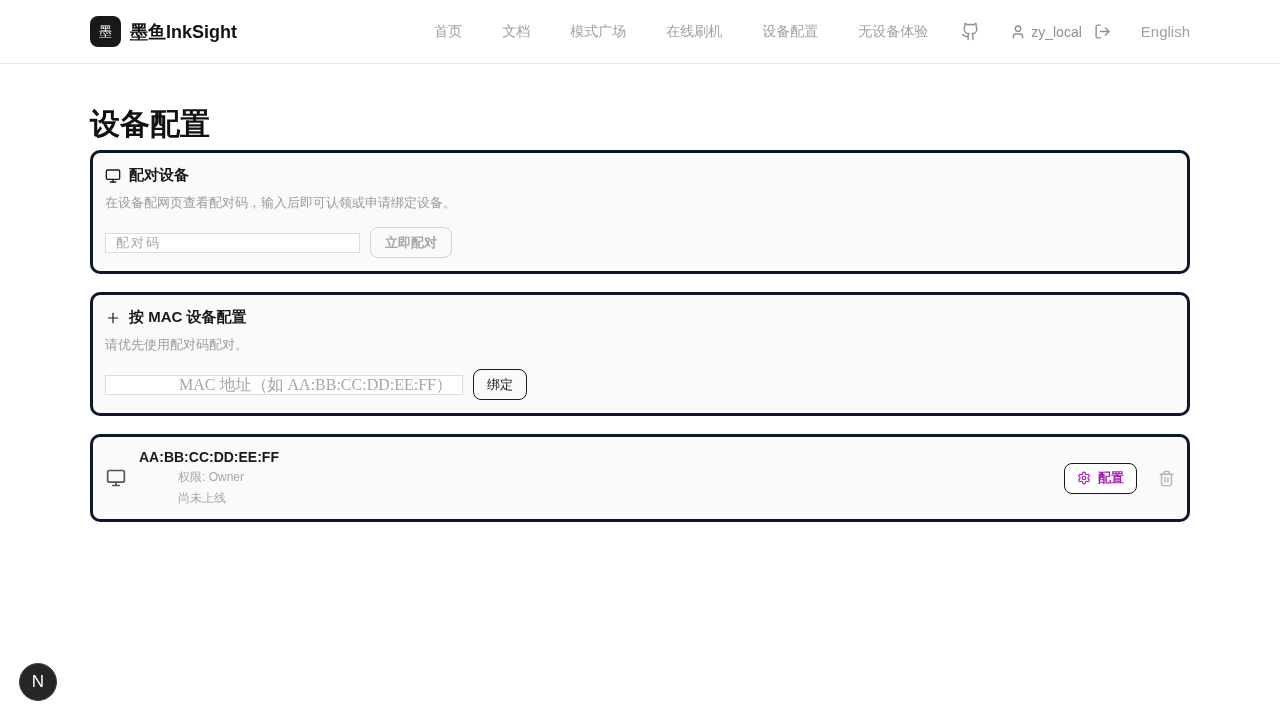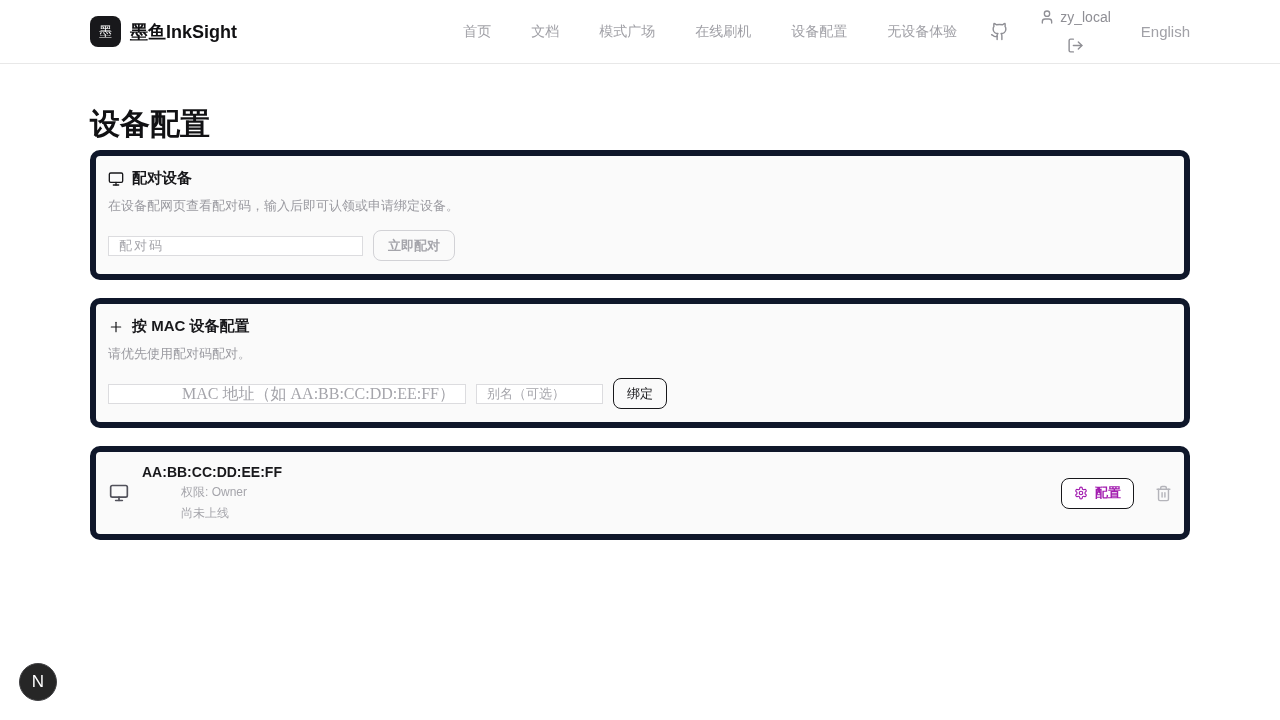--- a/index.html
+++ b/index.html
@@ -11,31 +11,31 @@
 
   
   .nav { height:64px; border-bottom:1px solid #e8e8e8; display:flex; align-items:center; }
   .nav-inner { width:1100px; margin:0 auto; display:flex; align-items:center; }
   .logo { display:flex; align-items:center; gap:9px; }
   .logo-box { width:31px; height:31px; background:#18181b; border-radius:8px; color:#fff;
               display:flex; align-items:center; justify-content:center; font-size:13px; }
   .logo-text { font-size:18px; font-weight:700; color:#111113; }
   .nav-links { display:flex; gap:40px; margin-left:auto; font-size:14px; color:#a1a1a7; }
   .nav-right { display:flex; align-items:center; gap:30px; margin-left:33px; color:#a1a1a7; }
-  .nav-user { display:flex; align-items:center; gap:12px;flex-direction:column; }
+  .nav-user { display:flex; align-items:center; gap:12px; }
   .nav-user-inner { display:flex; align-items:center; gap:5px; font-size:14px; color:#8f8f95; }
   .nav-lang { font-size:15px; color:#a1a1a7; }
   .icon-btn { color:#8f8f95; }
 
   
   .container { width:1100px; margin:0 auto; }
   .page-title { font-family:"DejaVu Serif","Liberation Serif",serif; font-size:30px;
                 font-weight:600; line-height:32px; margin-top:44px; margin-bottom:10px; color:#111113; }
 
-  .card { background:#fafafa; border:6px solid #0f172a; border-radius:10px;
+  .card { background:#fafafa; border:3px solid #0f172a; border-radius:10px;
           padding:13px 12px; margin-bottom:18px; }
   .card-title { display:flex; align-items:center; gap:8px; font-size:15px; font-weight:700; color:#18181b; }
   .card-desc { margin-top:9px; font-size:13px; color:#9b9ba1; }
   .form-row { margin-top:15px; display:flex; align-items:center; gap:10px; }
 
   .input { height:20px; border:1px solid #dcdcdf; border-radius:0; background:#fff;
            padding:0 10px; font-size:13px; color:#7f1d1d; outline:none; }
   .input::placeholder { color:#a5a5ab; }
   .pair-input { width:255px; letter-spacing:2px; }
   .mac-input { width:358px; font-family:Liberation Serif, serif; font-size:16px;text-align:right; }
@@ -147,21 +147,20 @@
         <svg width="16" height="16" viewBox="0 0 24 24" fill="none" stroke="currentColor" stroke-width="1.8" stroke-linecap="round" stroke-linejoin="round">
           <path d="M5 12h14"></path>
             <path d="M12 5v14"></path>
         </svg>
       </span>
       <span>按 MAC 设备配置</span>
     </div>
     <p class="card-desc">请优先使用配对码配对。</p>
     <div class="form-row">
       <input class="input mac-input" type="text" placeholder="MAC 地址（如 AA:BB:CC:DD:EE:FF）" style="">
-      <input class="input alias-input" type="text" placeholder="别名（可选）" style="">
       <button class="btn btn-dark">绑定</button>
     </div>
   </section>
 
   <section class="card device-card">
     <span class="device-icon">
       <svg width="20" height="20" viewBox="0 0 24 24" fill="none" stroke="currentColor" stroke-width="2" stroke-linecap="round" stroke-linejoin="round">
         <rect x="2" y="3" width="20" height="14" rx="2"></rect>
           <line x1="8" y1="21" x2="16" y2="21"></line>
           <line x1="12" y1="17" x2="12" y2="21"></line>

